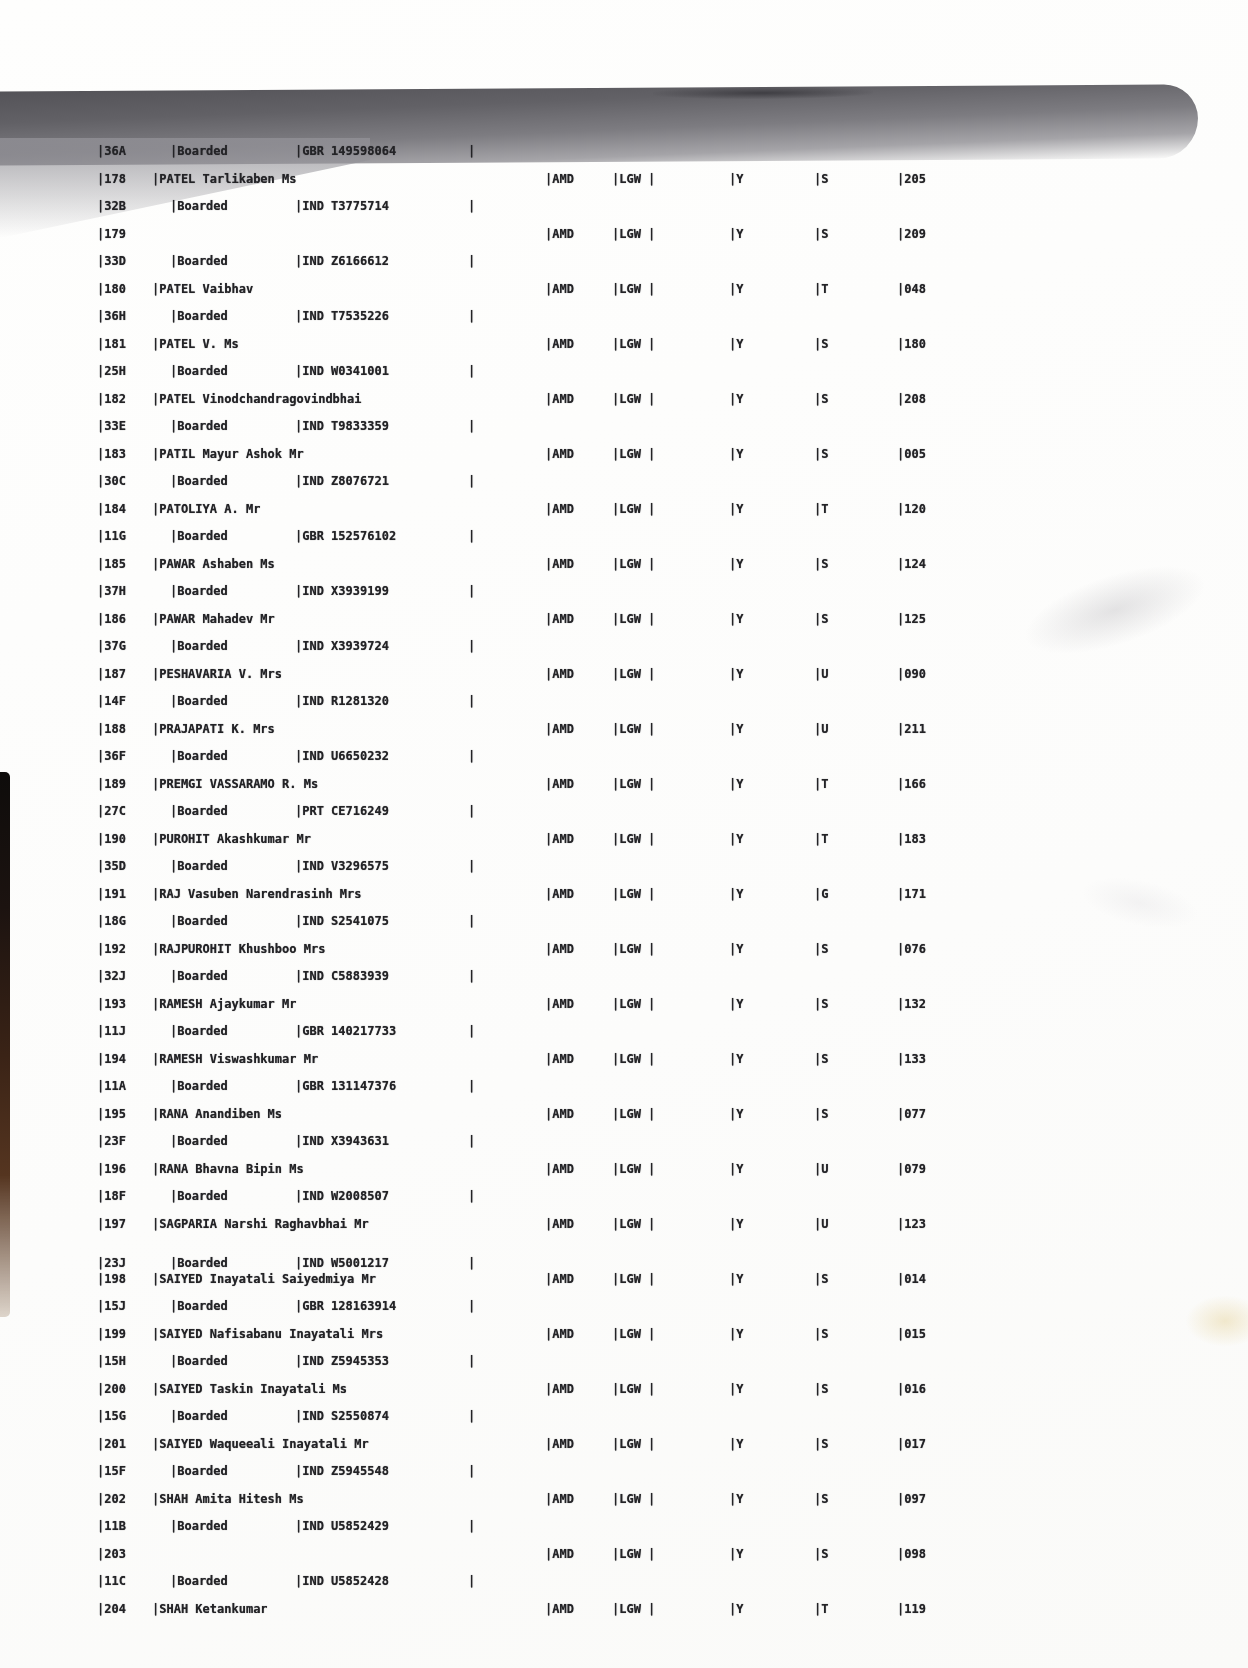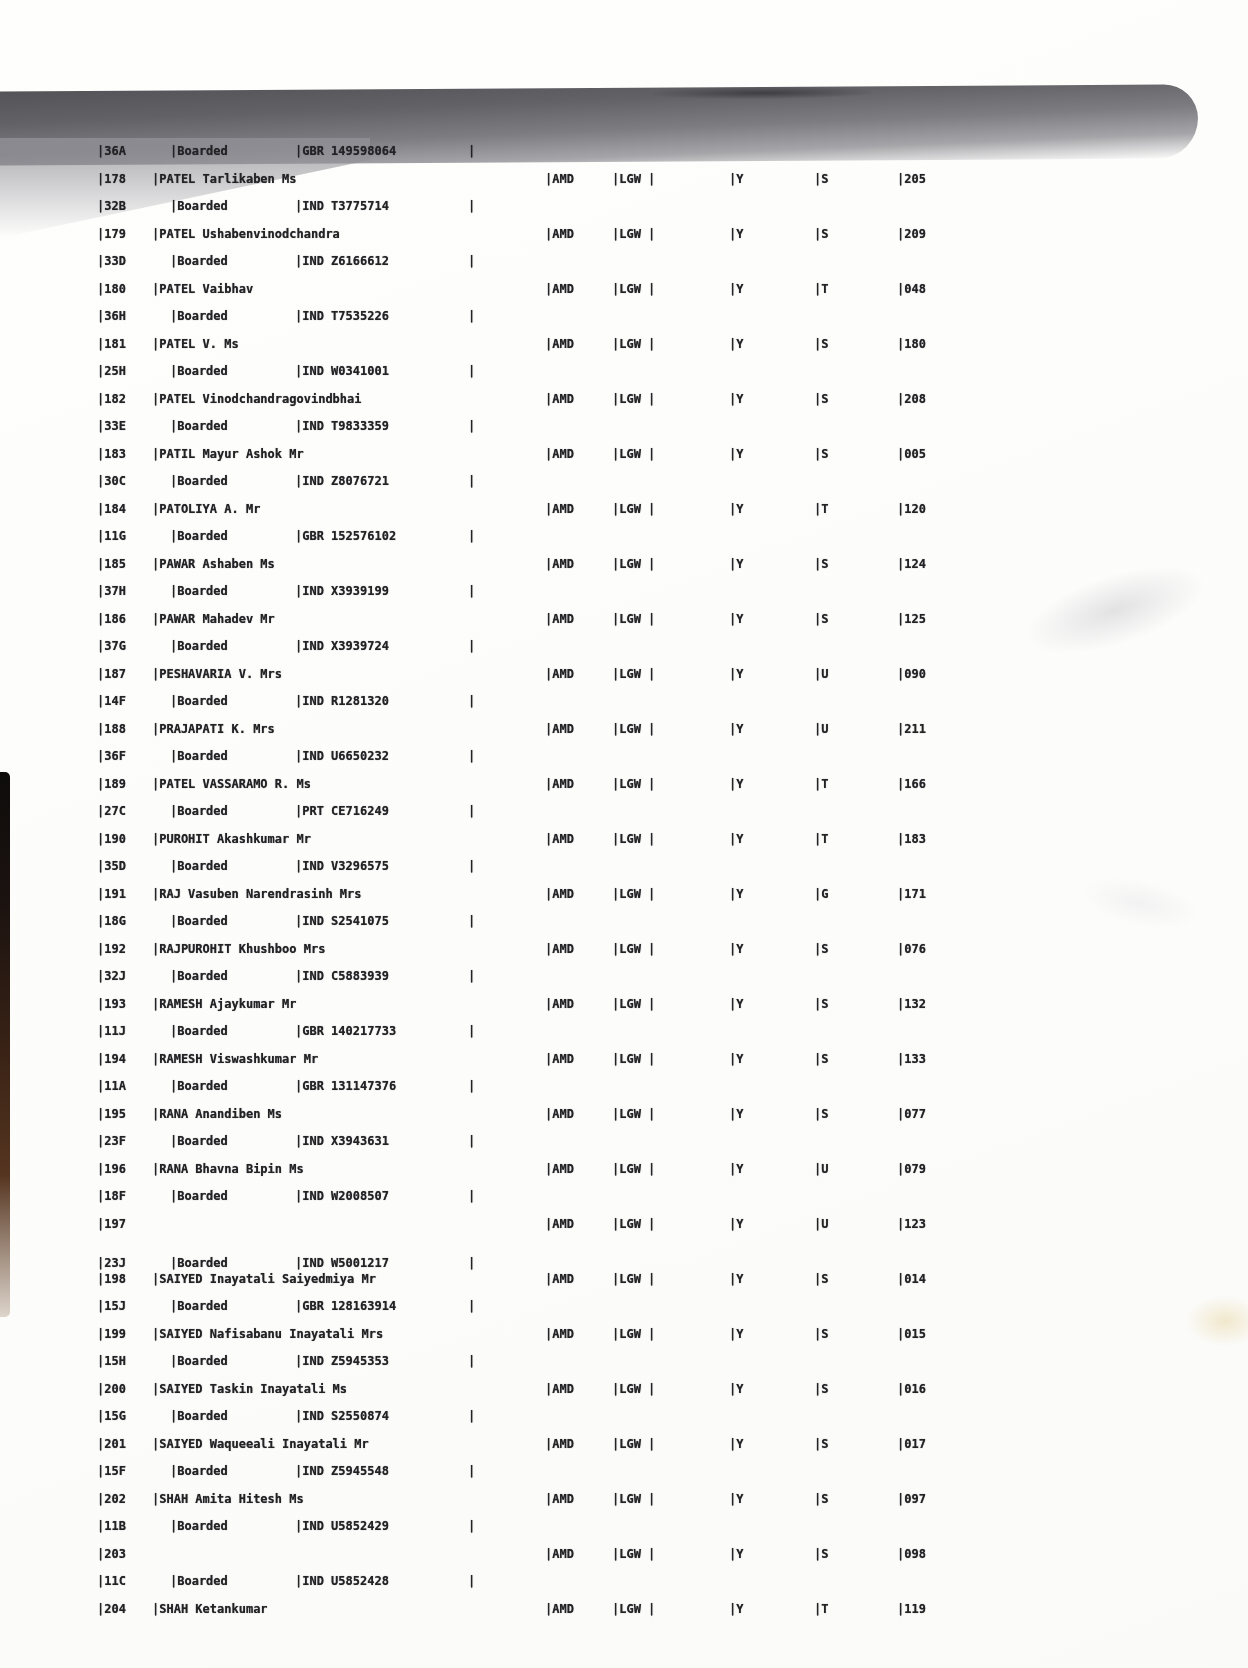--- a/index.html
+++ b/index.html
@@ -109,21 +109,20 @@
   </div>
 
   <div class="line seat-line" style="top: 192px; padding-left: 22px;">
     <span class="c c-seat">|32B</span>
     <span class="c c-status">|Boarded</span>
     <span class="c c-doc">|IND T3775714</span>
     <span class="c c-docbar">|</span>
   </div>
   <div class="line pax-line" style="top: 219.5px;">
     <span class="c c-num">|179</span>
-    <span class="c c-name">|PATEL Ushabenvinodchandra</span>
     <span class="c c-org">|AMD</span>
     <span class="c c-dst">|LGW |</span>
     <span class="c c-cab">|Y</span>
     <span class="c c-cls">|S</span>
     <span class="c c-seq">|209</span>
   </div>
 
   <div class="line seat-line" style="top: 247px;">
     <span class="c c-seat">|33D</span>
     <span class="c c-status">|Boarded</span>
@@ -269,21 +268,21 @@
   </div>
 
   <div class="line seat-line" style="top: 742px;">
     <span class="c c-seat">|36F</span>
     <span class="c c-status">|Boarded</span>
     <span class="c c-doc">|IND U6650232</span>
     <span class="c c-docbar">|</span>
   </div>
   <div class="line pax-line" style="top: 769.5px;">
     <span class="c c-num">|189</span>
-    <span class="c c-name">|PATEL VASSARAMO R. Ms</span>
+    <span class="c c-name">|PREMGI VASSARAMO R. Ms</span>
     <span class="c c-org">|AMD</span>
     <span class="c c-dst">|LGW |</span>
     <span class="c c-cab">|Y</span>
     <span class="c c-cls">|T</span>
     <span class="c c-seq">|166</span>
   </div>
 
   <div class="line seat-line" style="top: 797px;">
     <span class="c c-seat">|27C</span>
     <span class="c c-status">|Boarded</span>
@@ -397,20 +396,21 @@
   </div>
 
   <div class="line seat-line" style="top: 1182px;">
     <span class="c c-seat">|18F</span>
     <span class="c c-status">|Boarded</span>
     <span class="c c-doc">|IND W2008507</span>
     <span class="c c-docbar">|</span>
   </div>
   <div class="line pax-line" style="top: 1209.5px;">
     <span class="c c-num">|197</span>
+    <span class="c c-name">|SAGPARIA Narshi Raghavbhai Mr</span>
     <span class="c c-org">|AMD</span>
     <span class="c c-dst">|LGW |</span>
     <span class="c c-cab">|Y</span>
     <span class="c c-cls">|U</span>
     <span class="c c-seq">|123</span>
   </div>
 
   <div class="line seat-line" style="top: 1237px; margin-top: 12px;">
     <span class="c c-seat">|23J</span>
     <span class="c c-status">|Boarded</span>

